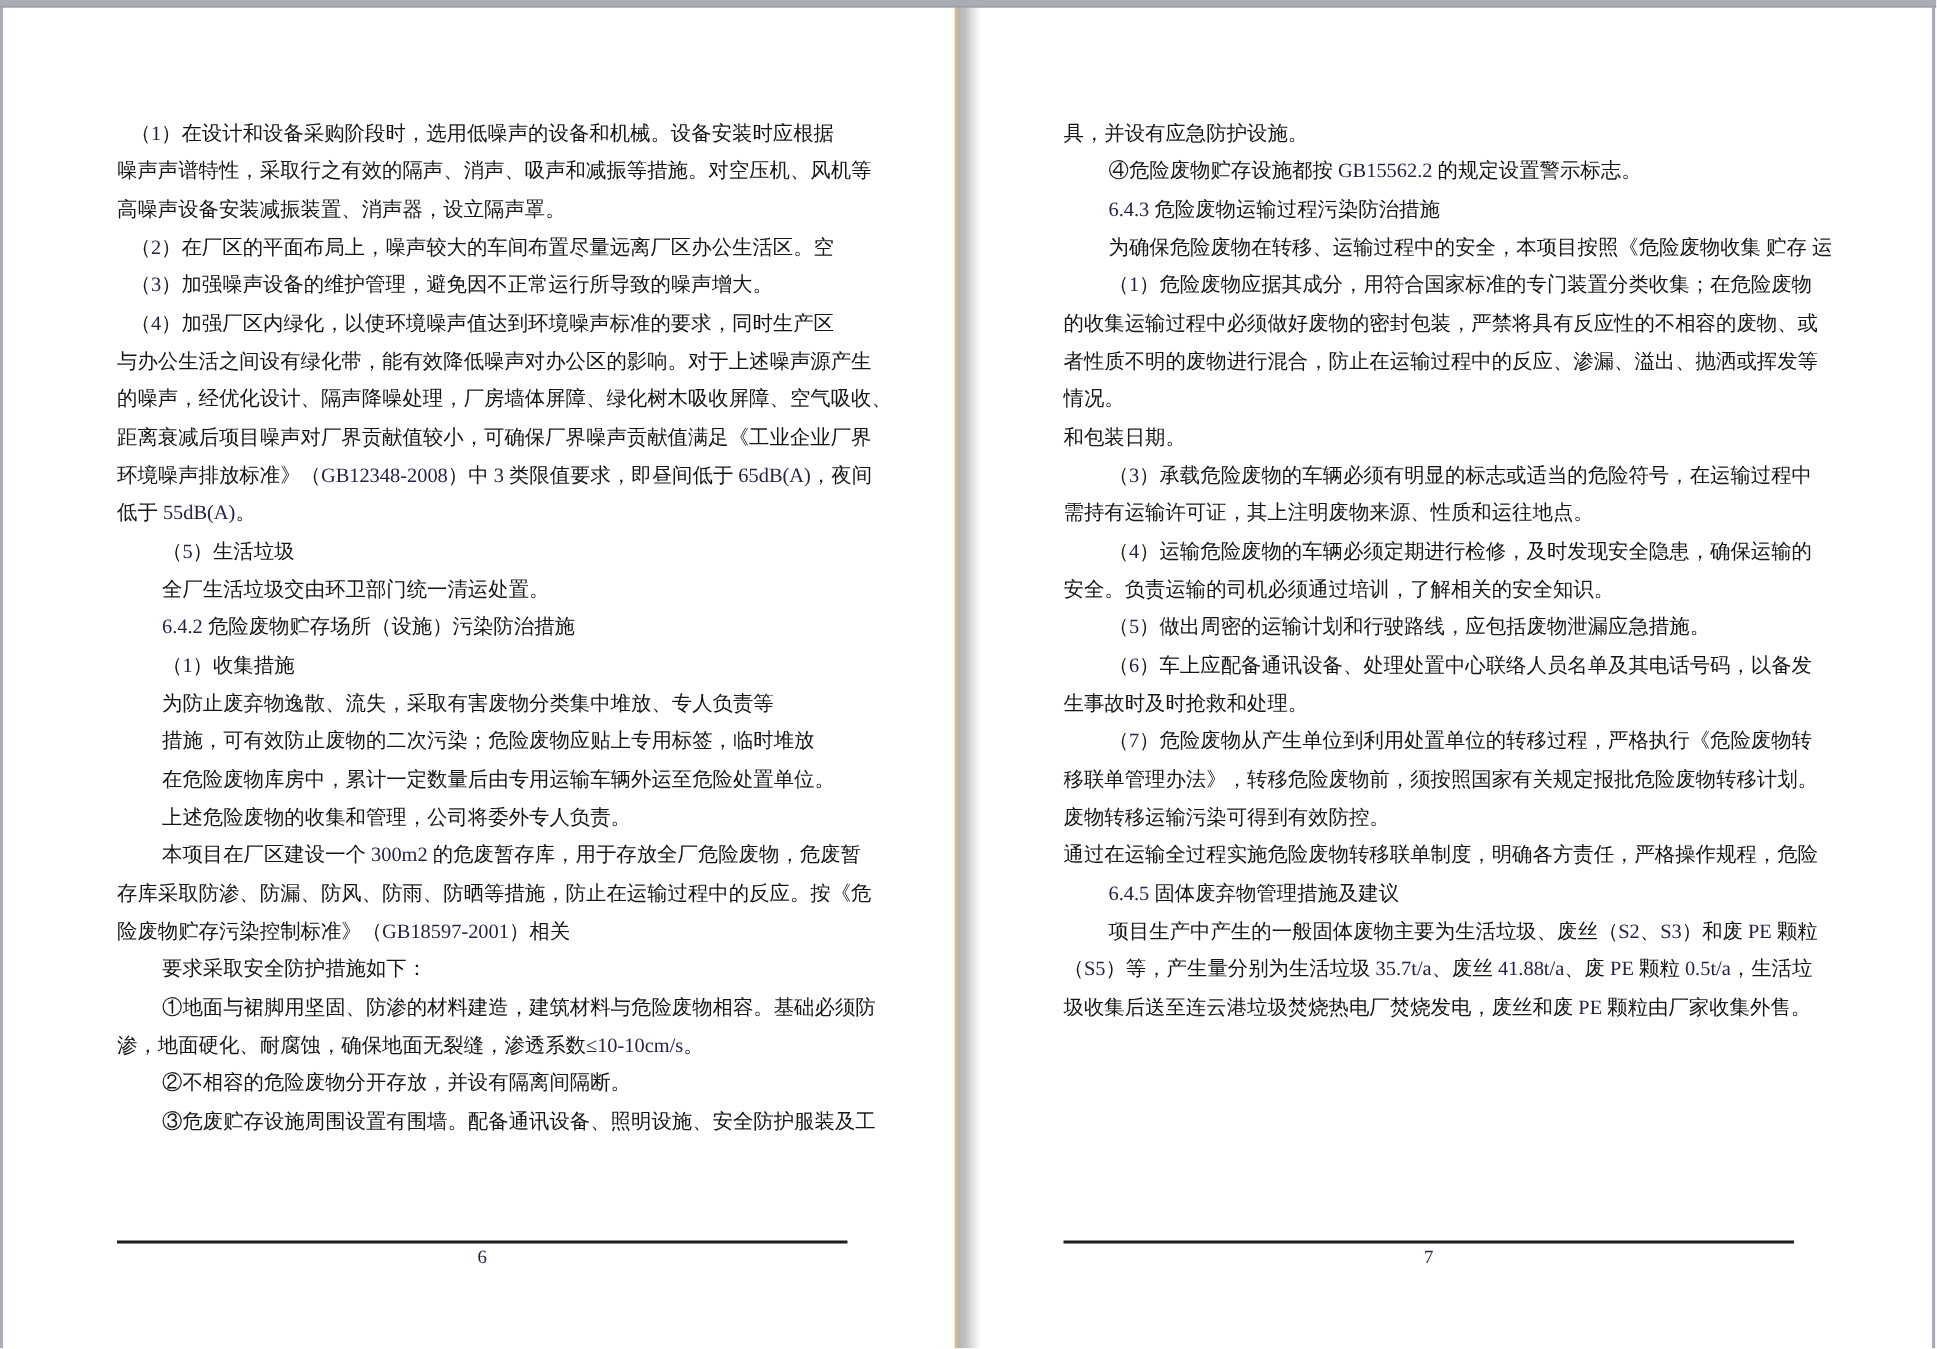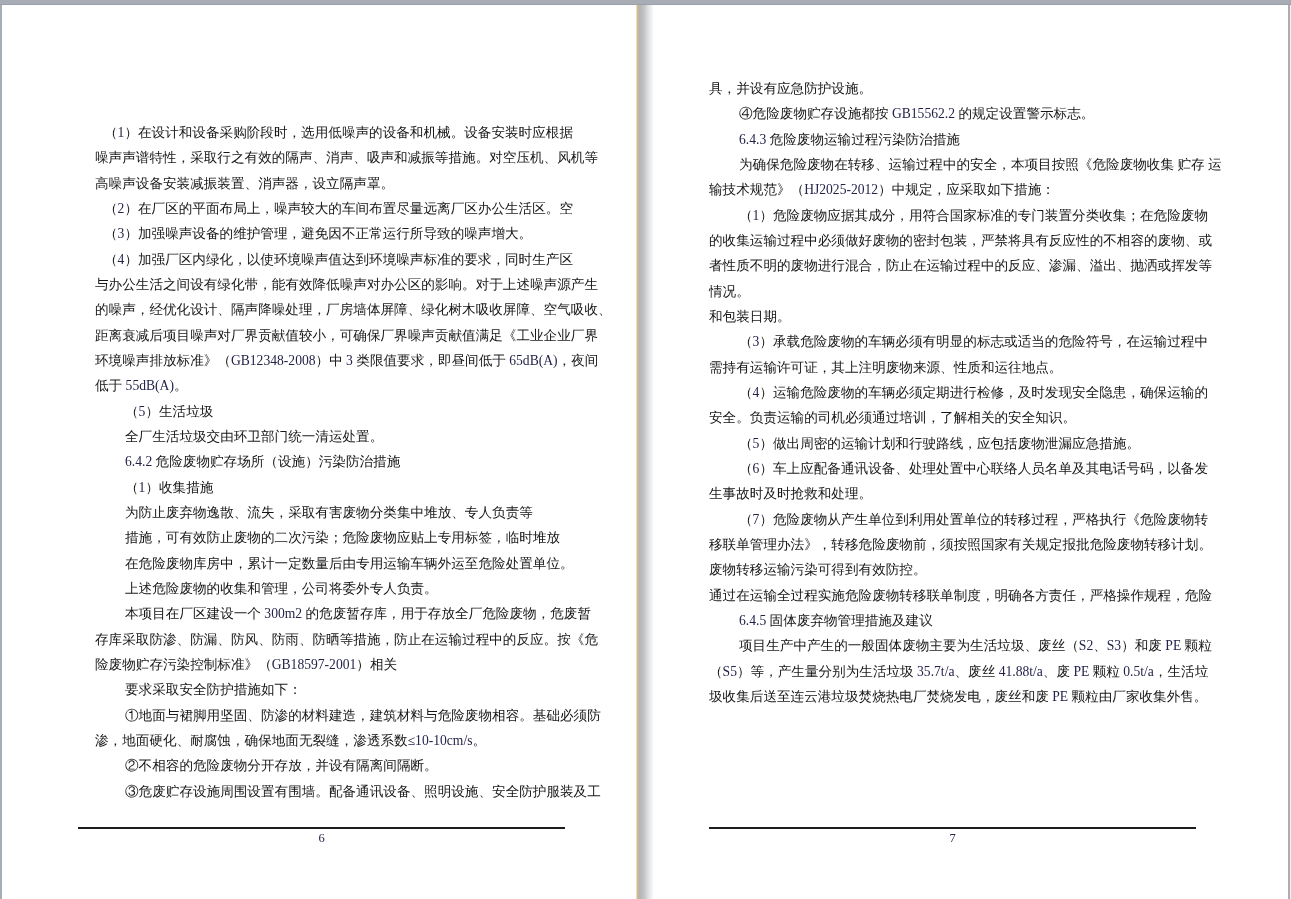--- a/index.html
+++ b/index.html
@@ -17,21 +17,21 @@
   
   .page{position:absolute;top:0;height:899px;background:#ffffff;}
   .page-left{left:2px;width:634px;}
   .page-right{left:633px;width:634px;}
   .gutter{position:absolute;left:636px;top:0;width:18px;height:899px;z-index:5;
     background:linear-gradient(to right,
       #ffffff 0px,#d6bb8e 1px,#d6bb8e 2px,
       #b1b3b5 3px,#c2c3c5 8px,#dedfe0 12px,#f4f4f4 16px,#ffffff 18px);}
   
   .textblock{position:absolute;top:76px;width:487px;color:#161616;}
-  .tb-left{left:93px;margin-top:44px;}
+  .tb-left{left:76px;}
   .tb-right{left:76px;}
   .line{height:25.33px;line-height:25.33px;font-size:13.6px;white-space:pre;
     letter-spacing:0;}
   .ind0{text-indent:0;}
   .ind1{text-indent:9px;}
   .ind2{text-indent:30px;}
   .lat{font-family:"Liberation Serif","DejaVu Serif",serif;color:#23234a;}
   
   .footer-rule{position:absolute;top:827px;width:487px;height:0;
     border-top:2px solid #1d1d1d;}
@@ -82,21 +82,20 @@
   </div>
 
   <div class="gutter"></div>
 
   <div class="page page-right">
     <div class="textblock tb-right">
         <div class="line ind0">具，并设有应急防护设施。</div>
         <div class="line ind2">④危险废物贮存设施都按<span class="lat"> GB15562.2 </span>的规定设置警示标志。</div>
         <div class="line ind2"><span class="lat">6.4.3 </span>危险废物运输过程污染防治措施</div>
         <div class="line ind2">为确保危险废物在转移、运输过程中的安全，本项目按照《危险废物收集<span class="lat"> </span>贮存<span class="lat"> </span>运</div>
-        <div class="line ind0">输技术规范》（<span class="lat">HJ2025-2012</span>）中规定，应采取如下措施：</div>
         <div class="line ind2">（<span class="lat">1</span>）危险废物应据其成分，用符合国家标准的专门装置分类收集；在危险废物</div>
         <div class="line ind0">的收集运输过程中必须做好废物的密封包装，严禁将具有反应性的不相容的废物、或</div>
         <div class="line ind0">者性质不明的废物进行混合，防止在运输过程中的反应、渗漏、溢出、抛洒或挥发等</div>
         <div class="line ind0">情况。</div>
         <div class="line ind0">和包装日期。</div>
         <div class="line ind2">（<span class="lat">3</span>）承载危险废物的车辆必须有明显的标志或适当的危险符号，在运输过程中</div>
         <div class="line ind0">需持有运输许可证，其上注明废物来源、性质和运往地点。</div>
         <div class="line ind2">（<span class="lat">4</span>）运输危险废物的车辆必须定期进行检修，及时发现安全隐患，确保运输的</div>
         <div class="line ind0">安全。负责运输的司机必须通过培训，了解相关的安全知识。</div>
         <div class="line ind2">（<span class="lat">5</span>）做出周密的运输计划和行驶路线，应包括废物泄漏应急措施。</div>

